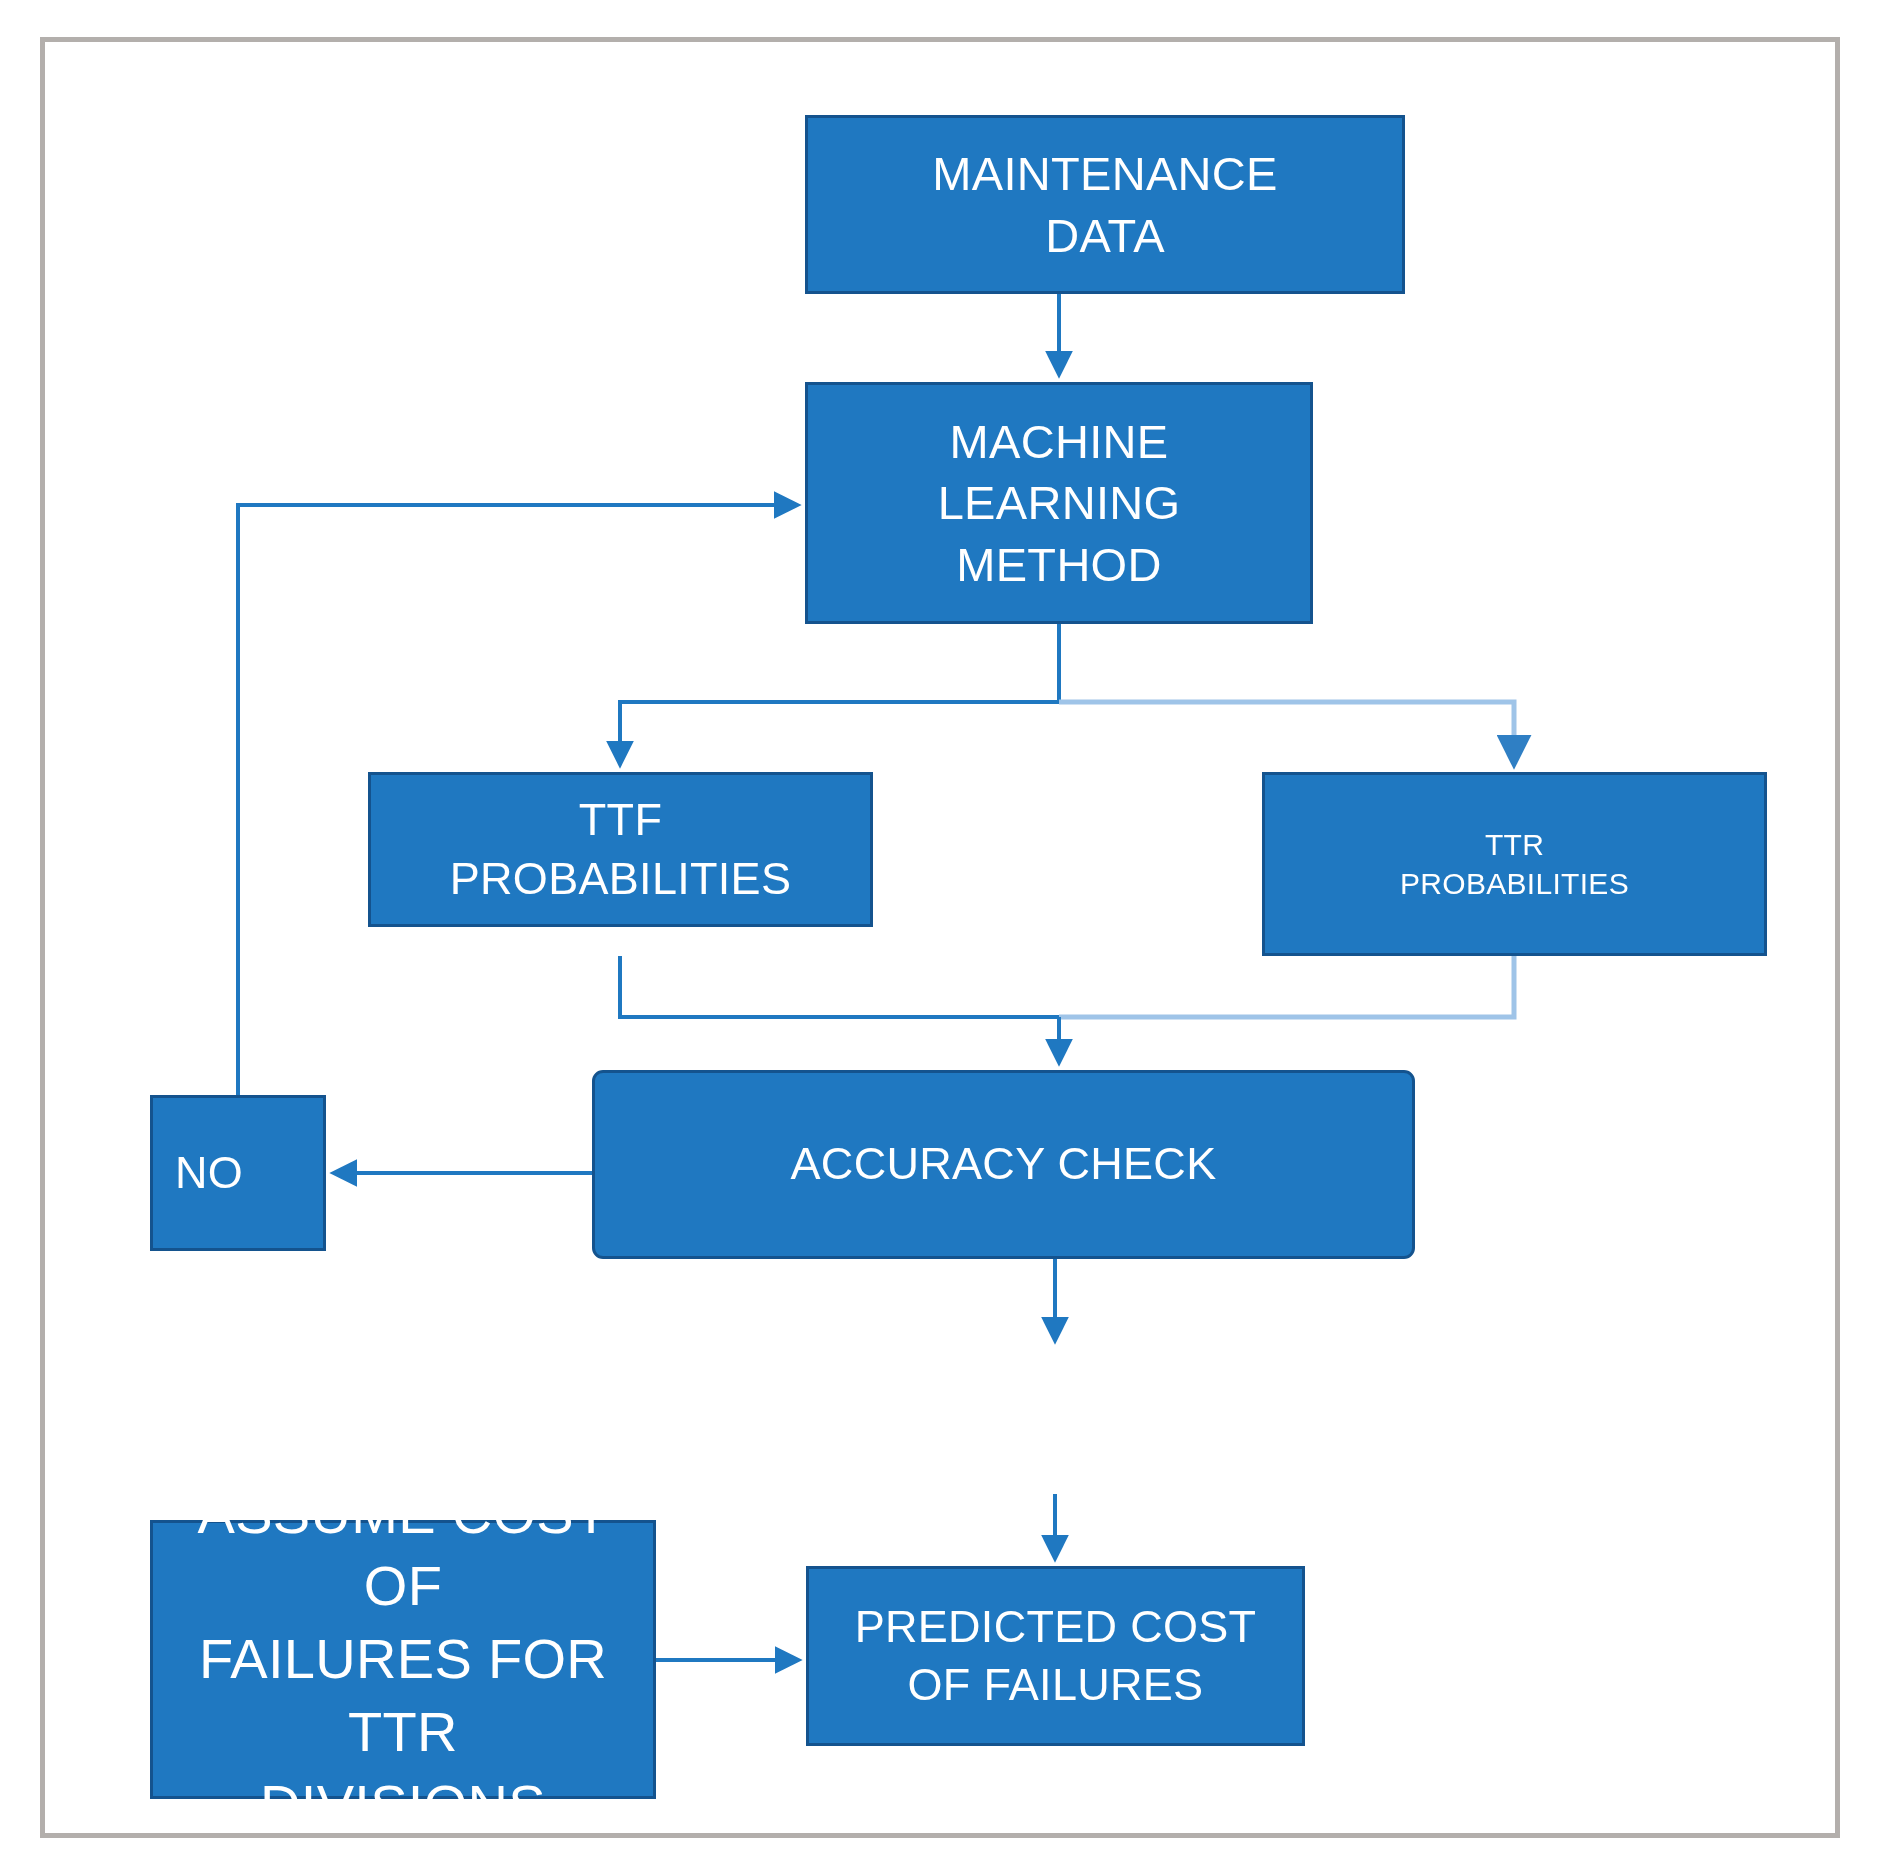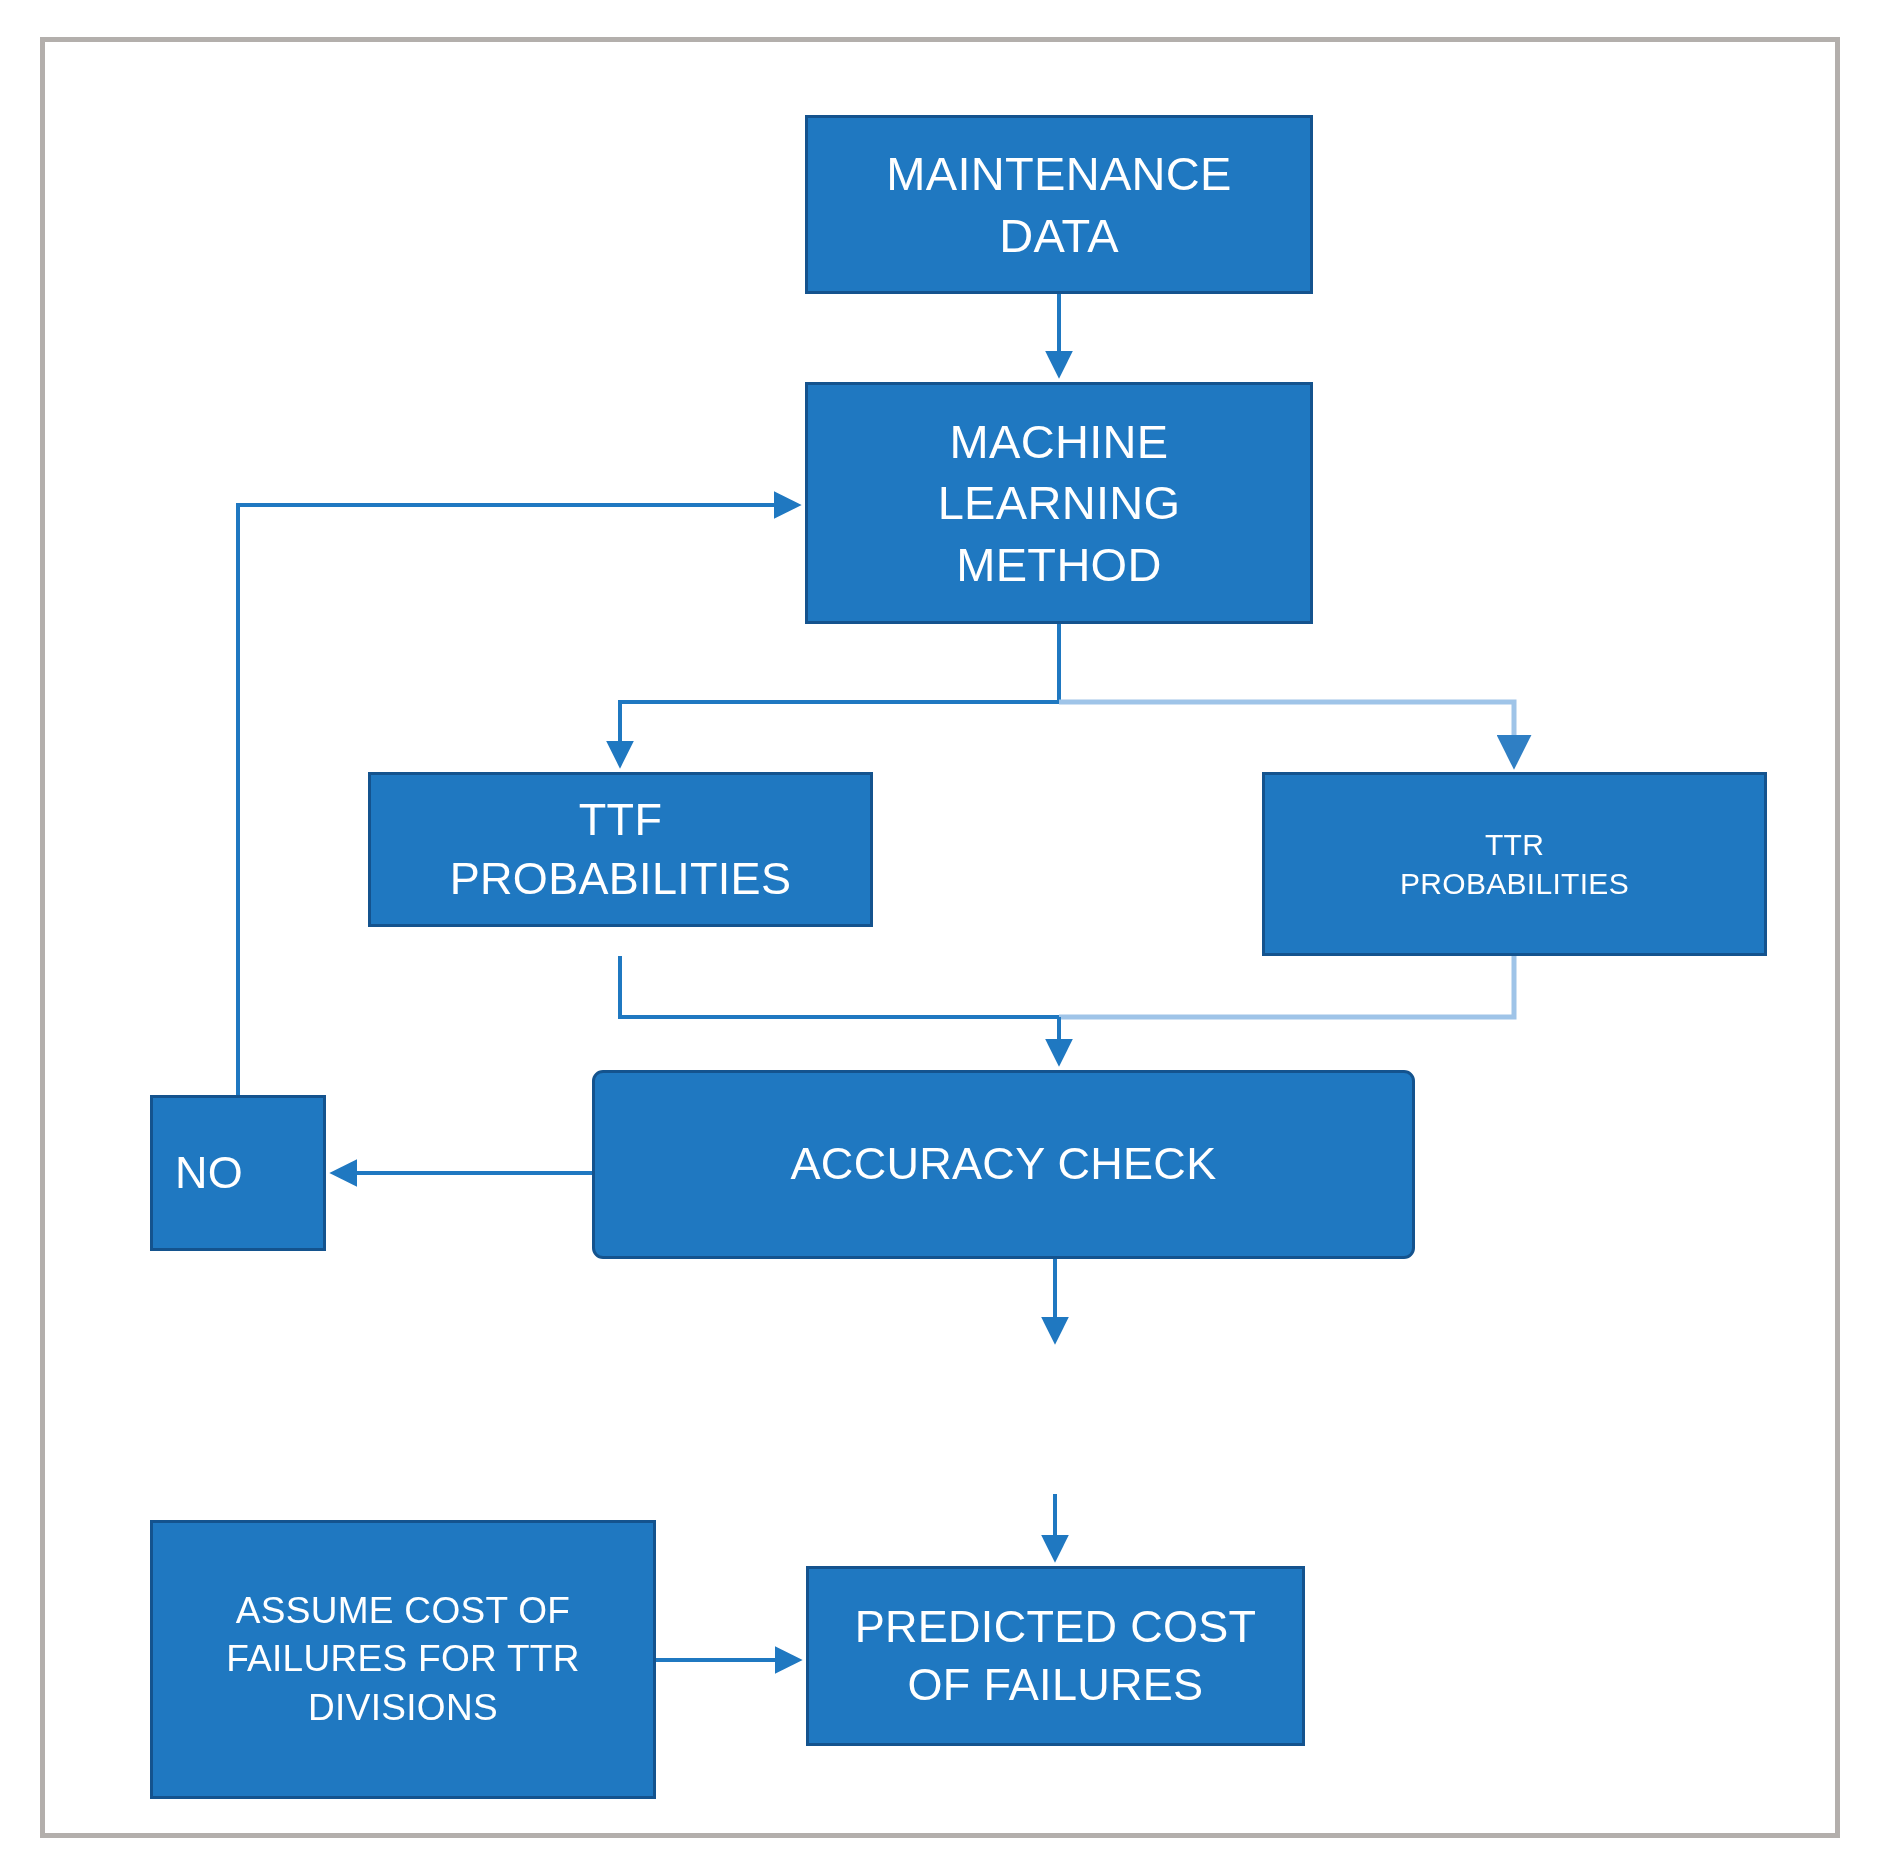--- a/index.html
+++ b/index.html
@@ -43,28 +43,28 @@
     align-items: center;
     justify-content: center;
     text-align: center;
     color: #ffffff;
     font-weight: 400;
     letter-spacing: 0.3px;
     line-height: 1.30;
     padding: 4px 10px;
   }
   .node .txt { display: block; width: 100%; }
-  #node-maintenance-data { left: 805px;  top: 115px;  width: 508px; height: 179px; font-size: 47px; }
+  #node-maintenance-data { left: 805px;  top: 115px;  width: 600px; height: 179px; font-size: 47px; }
   #node-ml-method       { left: 805px;  top: 382px;  width: 508px; height: 242px; font-size: 47px; }
   #node-ttf             { left: 368px;  top: 772px;  width: 505px; height: 155px; font-size: 45px; }
   #node-ttr             { left: 1262px; top: 772px;  width: 505px; height: 184px; font-size: 30px; }
   #node-accuracy-check  { left: 592px;  top: 1070px; width: 823px; height: 189px; font-size: 45px; border-radius: 11px; }
   #node-no              { left: 150px;  top: 1095px; width: 176px; height: 156px; font-size: 45px; justify-content: flex-start; padding-left: 22px; }
   #node-yes             { left: 968px;  top: 1348px; width: 173px; height: 146px; font-size: 45px; justify-content: flex-start; padding-left: 20px; }
-  #node-assume-cost     { left: 150px;  top: 1520px; width: 506px; height: 279px; font-size: 37px; }
+  #node-assume-cost     { left: 150px;  top: 1520px; width: 506px; height: 279px; font-size: 56px; }
   #node-predicted-cost  { left: 806px;  top: 1566px; width: 499px; height: 180px; font-size: 45px; }
 </style>
 </head>
 <body>
 
 <div id="canvas">
 
   <div id="outer-frame"></div>
 
   <svg id="edges" viewBox="0 0 1880 1870" width="1880" height="1870" xmlns="http://www.w3.org/2000/svg">

